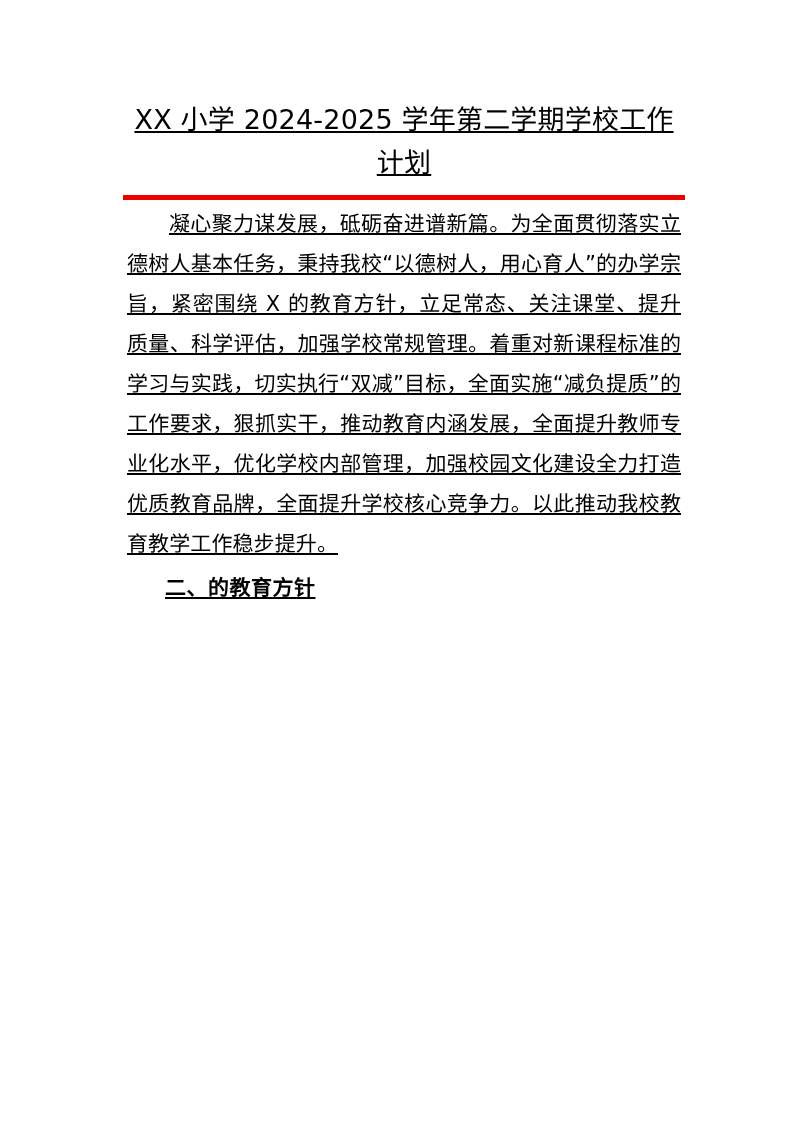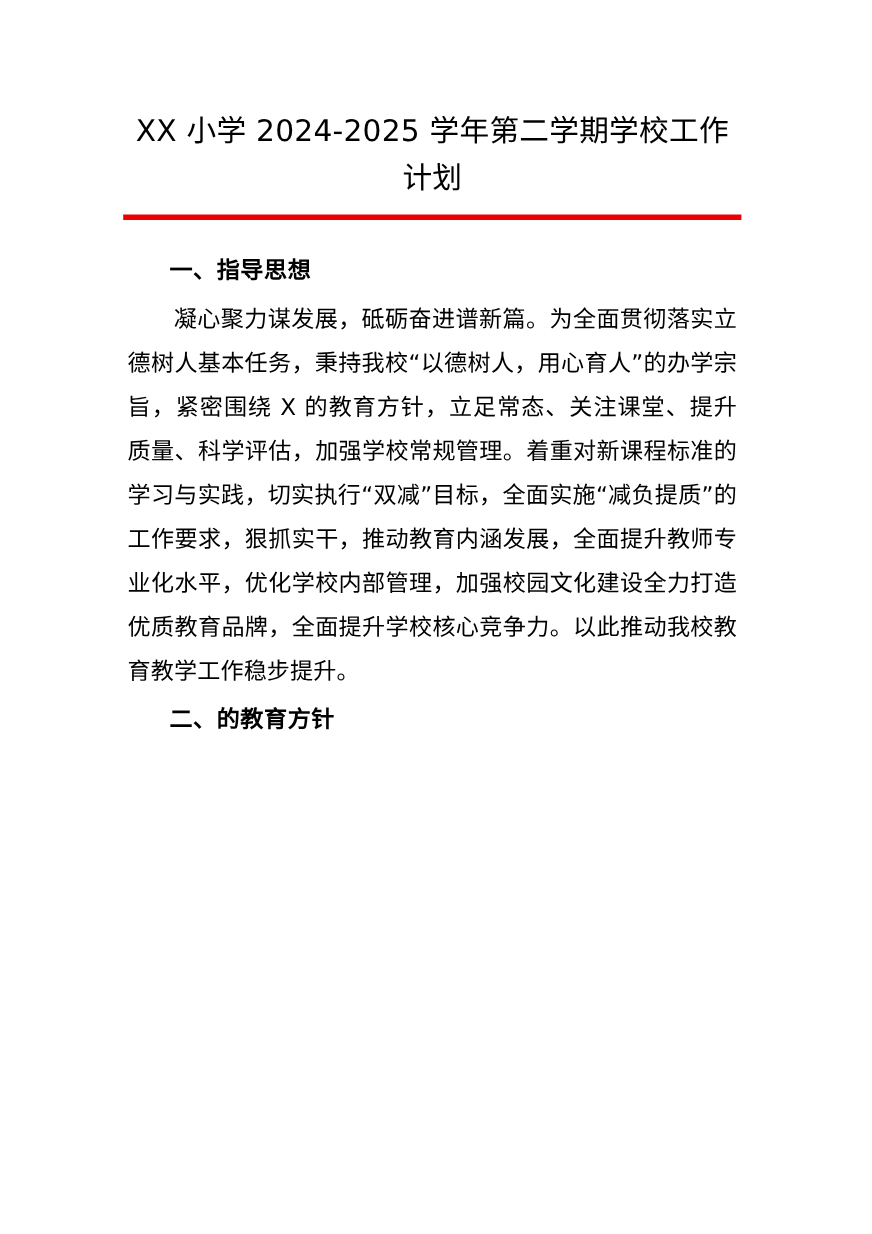--- a/index.html
+++ b/index.html
@@ -16,23 +16,24 @@
     margin: 0 auto;
     background: #ffffff;
     overflow: hidden;
     font-family: "DejaVu Sans", "Liberation Sans", sans-serif;
     color: #000000;
     -webkit-font-smoothing: antialiased;
   }
 
   .content {
     position: absolute;
-    left: 112px;
+    left: 123px;
     top: 0;
     width: 562px;
+    text-decoration: underline;
   }
 
   
   .doc-title {
     margin: 0;
     padding-top: 98px;
     font-size: 27px;
     font-weight: 400;
     line-height: 43px;
     text-align: center;
@@ -88,21 +89,20 @@
 </head>
 <body>
 
 <div class="page">
   <div class="content">
 
     <h1 class="doc-title" id="title-el">XX 小学 2024-2025 学年第二学期学校工作计划</h1>
 
     <div class="title-rule"></div>
 
-    <h2 class="section-heading first">一、指导思想</h2>
 
     <p class="body-par">凝心聚力谋发展，砥砺奋进谱新篇。为全面贯彻落实立德树人基本任务，秉持我校“以德树人，用心育人”的办学宗旨，紧密围绕 X 的教育方针，立足常态、关注课堂、提升质量、科学评估，加强学校常规管理。着重对新课程标准的学习与实践，切实执行“双减”目标，全面实施“减负提质”的工作要求，狠抓实干，推动教育内涵发展，全面提升教师专业化水平，优化学校内部管理，加强校园文化建设全力打造优质教育品牌，全面提升学校核心竞争力。以此推动我校教育教学工作稳步提升。</p>
 
     <h2 class="section-heading">二、的教育方针</h2>
 
 
 
   </div>
 </div>
 

